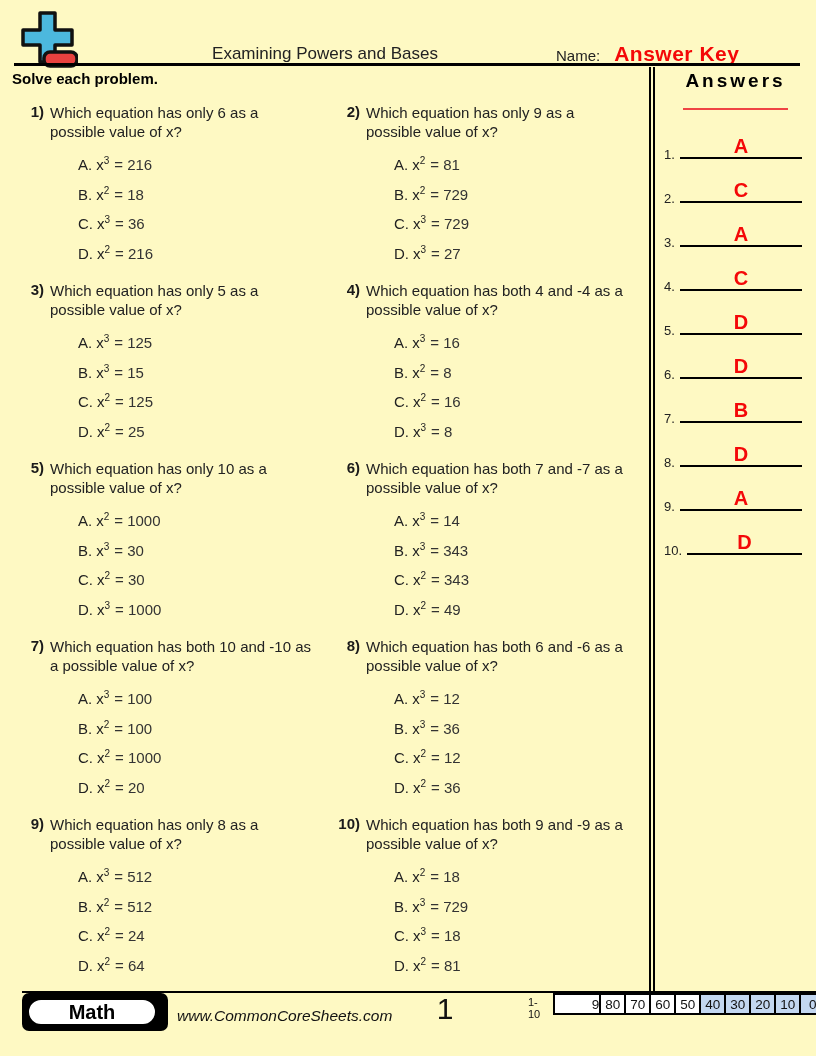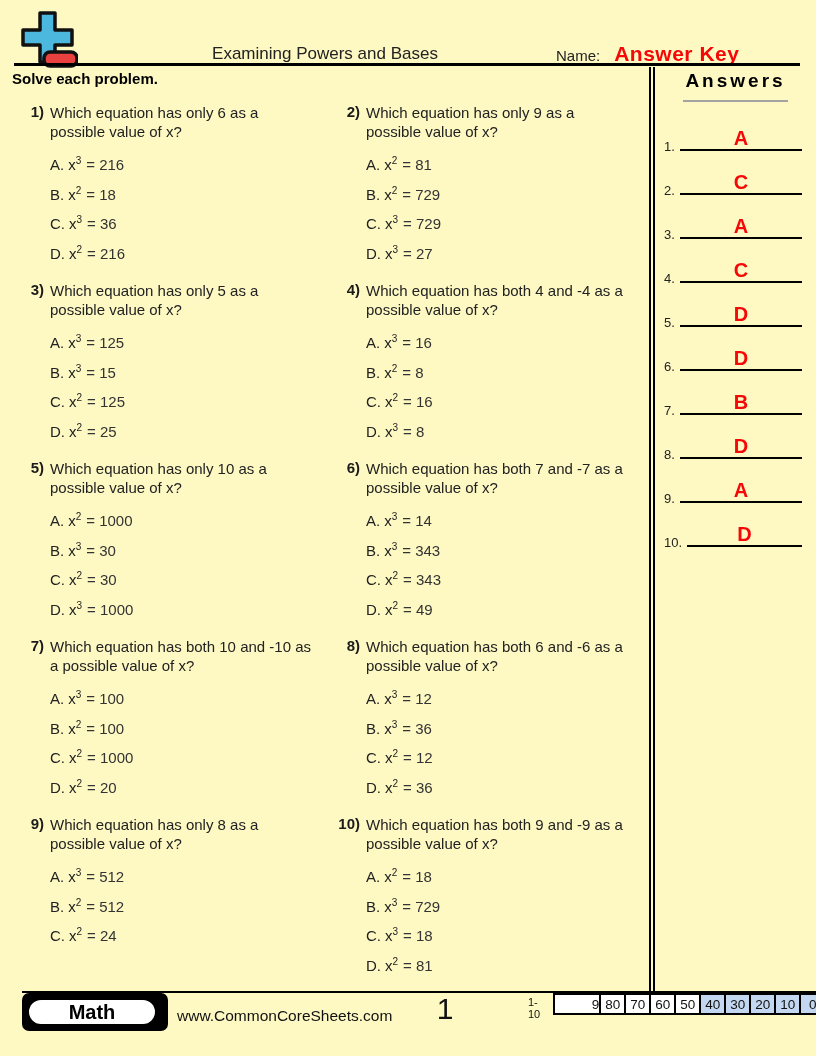--- a/index.html
+++ b/index.html
@@ -15,46 +15,46 @@
   .header-rule { position:absolute; left:14px; top:63px; width:786px; height:3px; background:#000; }
   .instructions { position:absolute; left:12px; top:70px; font-size:15px; font-weight:bold; color:#000; }
 
   
   .problems-grid { position:absolute; left:20px; top:100px; width:632px;
     display:grid; grid-template-columns:316px 316px; grid-auto-rows:178px; }
   .problem { display:flex; padding-top:3px; }
   .p-num { flex:0 0 24px; text-align:right; font-weight:bold; font-size:15px; white-space:nowrap; }
   .p-body { margin-left:6px; }
   .p-question { font-size:15px; line-height:19px; color:#222; }
-  .choice-list { margin-top:7px; }
+  .choice-list { margin-top:7px;margin-left:28px; }
   .choice { font-size:15px; line-height:25.5px; color:#222; white-space:nowrap; }
   .c-label { margin-right:4px; }
   .c-exp { font-size:10px; vertical-align:6px; }
   .c-rhs { margin-left:5px; color:#333; }
 
   
   .answers-panel { position:absolute; left:649px; top:67px; width:167px; height:924px;
     border-left:6px double #000; padding-top:3px; }
   .answers-title-wrap { text-align:center; }
   .answers-title { display:inline-block; font-size:19px; font-weight:bold; letter-spacing:3px;
-    border-bottom:2px solid #a3a3a3; padding:0 2px 8px 2px; color:#000; }
+    border-bottom:2px solid #ef4444; padding:0 2px 16px 2px; color:#000; }
   .answer-list { margin-top:5px; }
   .ans-row { height:44px; display:flex; align-items:flex-end; padding:0 14px 0 9px; }
   .ans-num { font-size:13px; color:#222; margin-right:5px; line-height:14px; transform:translateY(3px); }
   .ans-line { flex:1; border-bottom:2px solid #000; text-align:center; }
   .ans-letter { color:#f40808; font-weight:bold; font-size:20px; line-height:22px; }
 
   
   .footer-rule { position:absolute; left:22px; top:991px; width:794px; height:2px; background:#000; }
   .math-badge { position:absolute; left:22px; top:993px; width:146px; height:38px; background:#000;
     border-radius:7px; display:flex; align-items:center; }
   .math-pill { background:#fff; border:3px solid #000; border-radius:17px; height:30px; margin-left:4px;
     width:132px; display:flex; align-items:center; justify-content:center;
     font-size:20px; font-weight:bold; color:#000; }
-  .website { position:absolute; left:177px; top:1007px; font-size:15.5px; color:#111; }
+  .website { position:absolute; left:177px; top:1007px; font-size:15.5px; color:#111;font-style:italic; }
   .page-number { position:absolute; left:425px; top:992px; width:40px; text-align:center;
     font-size:30px; color:#111; }
   .score-strip { position:absolute; left:528px; top:993px; display:flex; align-items:flex-start; }
   .score-label { font-size:11px; color:#111; margin-right:9px; margin-top:3px; }
   .score-cells { display:flex; }
   .score-cell { width:27px; height:22px; border:2px solid #000; margin-left:-2px;
     display:flex; align-items:center; justify-content:center; font-size:13.5px; background:#fff; color:#111; }
   .score-cell:first-child { margin-left:4px;padding-left:44px; }
   .score-cell.hl { background:#c3d7f0; }
 </style>
@@ -237,20 +237,21 @@
             <div>Which equation has only 8 as a</div>
             <div>possible value of x?</div>
           </div>
       <div class="choice-list">
   <div class="choice"><span class="c-label">A.</span><span>x</span><sup class="c-exp">3</sup><span class="c-rhs">= 512</span></div>
 
   <div class="choice"><span class="c-label">B.</span><span>x</span><sup class="c-exp">2</sup><span class="c-rhs">= 512</span></div>
 
   <div class="choice"><span class="c-label">C.</span><span>x</span><sup class="c-exp">2</sup><span class="c-rhs">= 24</span></div>
 
+  <div class="choice"><span class="c-label">D.</span><span>x</span><sup class="c-exp">2</sup><span class="c-rhs">= 64</span></div>
 </div>
     </div>
   </div>
 
   <div class="problem">
     <div class="p-num">10)</div>
     <div class="p-body">
       <div class="p-question">
             <div>Which equation has both 9 and -9 as a</div>
             <div>possible value of x?</div>

